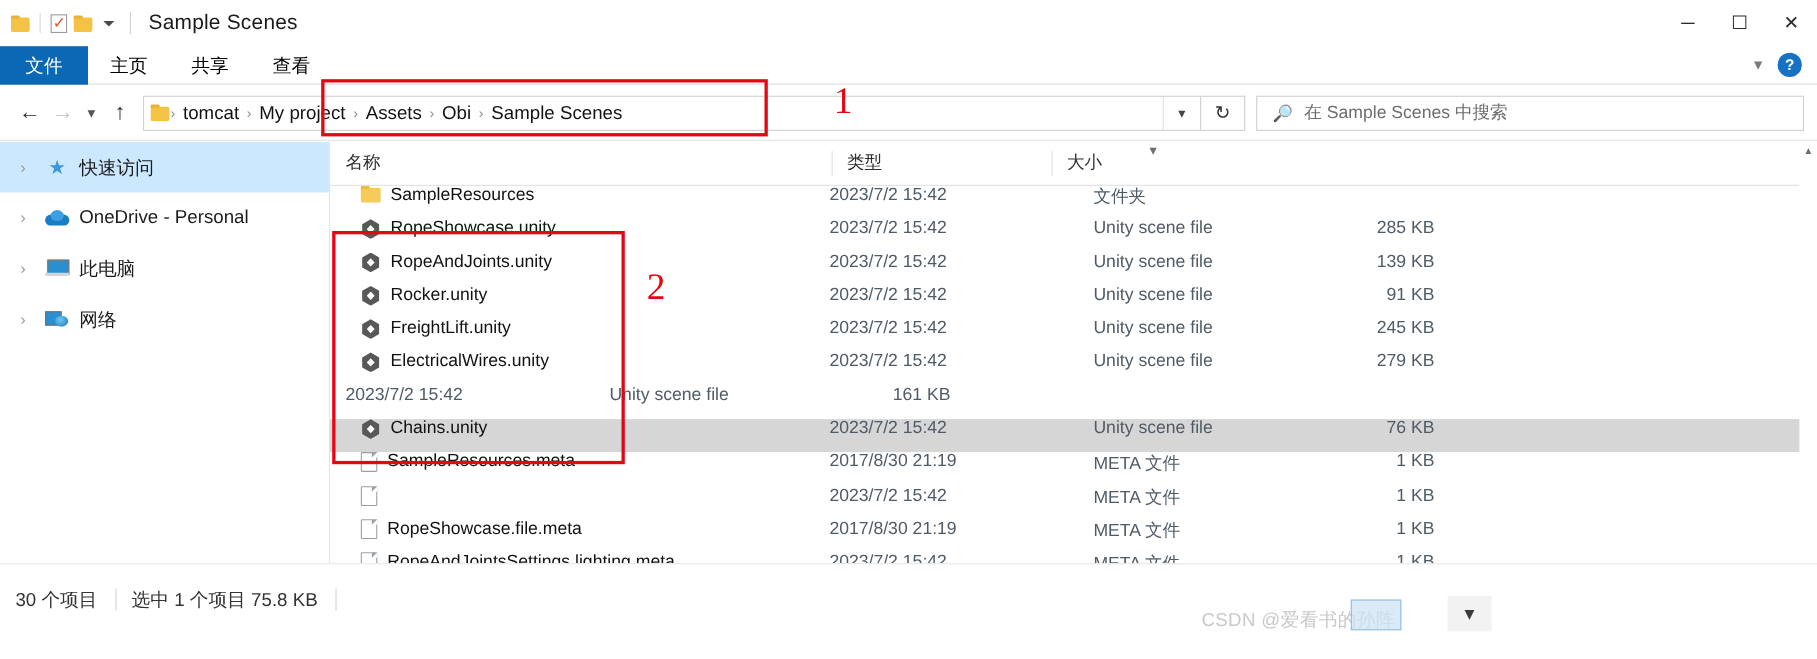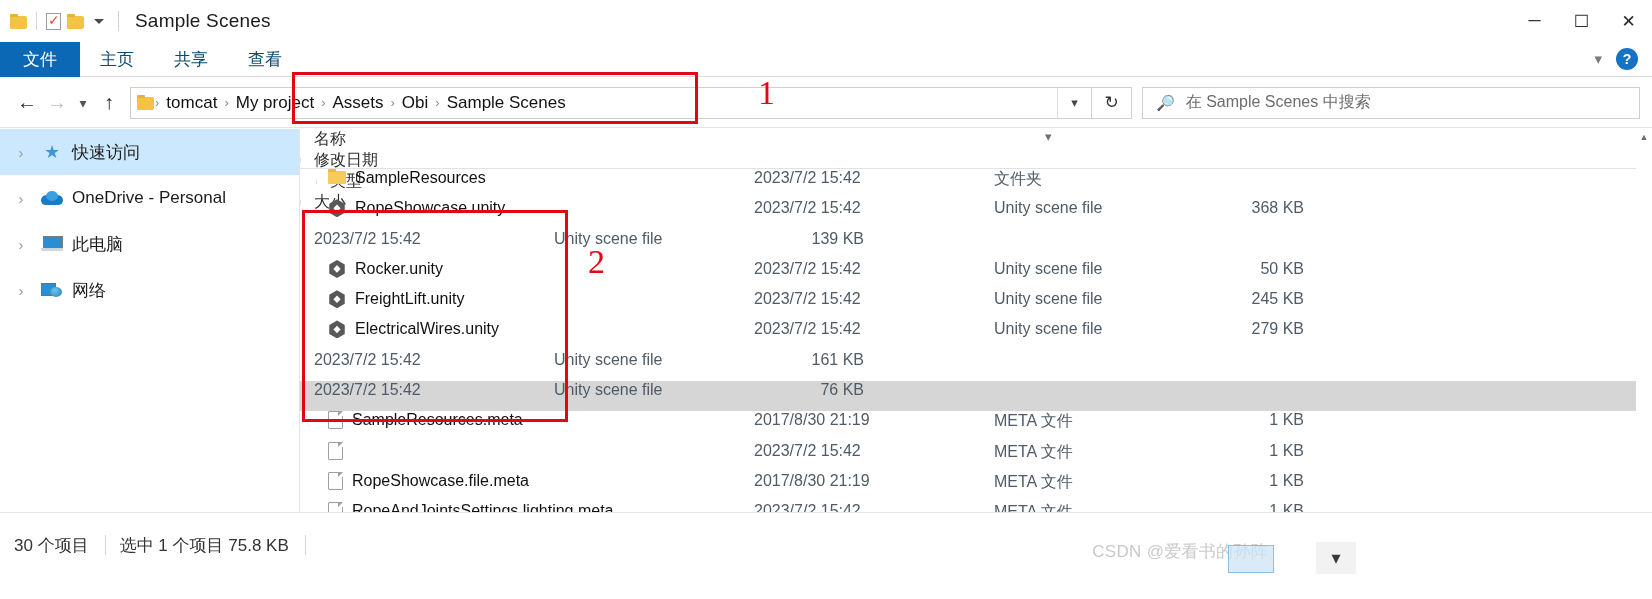--- a/index.html
+++ b/index.html
@@ -50,21 +50,21 @@
   }
 
   
   .ribbon {
     position:absolute; left:0; top:42px; width:1652px; height:35px;
     background:#ffffff; display:flex; align-items:stretch;
     border-bottom:1px solid #dcdcdc;
   }
   .tab {
     display:flex; align-items:center; justify-content:center;
-    font-size:17px; color:#0c4a6e; padding:0 20px; height:35px;
+    font-size:17px; color:#000000; padding:0 20px; height:35px;
   }
   .tab.file { background:#0b68b4; color:#ffffff; min-width:80px; }
   .ribbon-right { margin-left:auto; display:flex; align-items:center; gap:14px; padding-right:14px; }
   .chev-down { color:#7a7a7a; font-size:15px; }
   .help-btn {
     width:22px;height:22px;border-radius:50%;background:#1572c4;color:#fff;
     display:flex;align-items:center;justify-content:center;font-size:14px;font-weight:bold;
   }
 
   
@@ -129,22 +129,22 @@
   .net {
     width:22px;height:16px;position:relative;
   }
   .net::before{content:"";position:absolute;left:0;top:1px;width:13px;height:11px;
     background:#2a8fd0;border:1px solid #6f6f6f;}
   .net::after{content:"";position:absolute;left:9px;top:5px;width:12px;height:10px;
     background:radial-gradient(circle at 40% 35%, #6fc7f0, #1d7ab5);border-radius:50%;}
 
   
   .listpane { position:absolute; left:300px; top:0; width:1352px; height:405px; background:#fff; }
-  .colhdr { display:flex; height:40px; align-items:flex-start; border-bottom:1px solid #e2e2e2;
-    position:relative;flex-direction:column; }
+  .colhdr { display:flex; height:40px; align-items:center; border-bottom:1px solid #e2e2e2;
+    position:relative; }
   .col { font-size:16px; color:#2f2f2f; padding-left:14px; position:relative; height:100%;
     display:flex; align-items:center; }
   .col + .col::before { content:""; position:absolute; left:0; top:8px; bottom:8px; width:1px; background:#e2e2e2; }
   .c-name { width:440px; }
   .c-date { width:240px; }
   .c-type { width:200px;margin-left:16px; }
   .c-size { width:130px; }
   .sort-caret {
     position:absolute; left:745px; top:0px; color:#6f6f6f; font-size:13px;
   }
@@ -193,21 +193,21 @@
 
   
   .statusbar {
     position:absolute; left:0; top:512px; width:1652px; height:65px; background:#ffffff;
     display:flex; align-items:center; padding-left:14px; gap:0px;
     border-top:1px solid #e6e6e6;
   }
   .st-text { font-size:17px; color:#333; padding:0 16px 0 0; }
   .st-sep { width:1px; height:20px; background:#d4d4d4; margin:0 14px 0 0; }
   .watermark {
-    position:absolute; right:96px; top:540px; font-size:17px; color:#c9c9c9;
+    position:absolute; right:96px; top:552px; font-size:17px; color:#c9c9c9;
     letter-spacing:.3px; white-space:nowrap;
   }
   .wm-mask {
     position:absolute; right:90px; top:545px; width:46px; height:28px;
     background:#cfe4f5; opacity:.75; border:1px solid #6aa9d8;
   }
   .corner-chev {
     position:absolute; right:8px; top:542px; width:40px; height:32px;
     display:flex; align-items:center; justify-content:center; color:#3a3a3a; font-size:18px;
     background:#f2f2f2;
@@ -313,21 +313,20 @@
         <span class="nav-ico">
             <span class="net"></span>
           </span>
         <span>网络</span>
       </div>
     </div>
 
     <div class="listpane">
       <div class="colhdr">
         <div class="col c-name">名称</div>
-        <div class="col c-date">修改日期</div>
         <div class="col c-type">类型</div>
         <div class="col c-size">大小</div>
         <div class="sort-caret">▾</div>
       </div>
 
       <div class="rows" id="rows">
           <div class="row">
             <div class="cell name">
               <span class="ico-folder-sm"></span>
               <span>SampleResources</span>
@@ -336,35 +335,39 @@
             <div class="cell type">文件夹</div>
             <div class="cell size"></div>
           </div>
           <div class="row">
             <div class="cell name">
               <span class="ico-unity"></span>
               <span>RopeShowcase.unity</span>
             </div>
             <div class="cell date">2023/7/2 15:42</div>
             <div class="cell type">Unity scene file</div>
-            <div class="cell size">368 KB</div>
-          </div>
-          <div class="row">
+            <div class="cell size">285 KB</div>
+          </div>
+          <div class="row">
+            <div class="cell name">
+              <span class="ico-unity"></span>
+              <span>RopeAndJoints.unity</span>
+            </div>
             <div class="cell date">2023/7/2 15:42</div>
             <div class="cell type">Unity scene file</div>
             <div class="cell size">139 KB</div>
           </div>
           <div class="row">
             <div class="cell name">
               <span class="ico-unity"></span>
               <span>Rocker.unity</span>
             </div>
             <div class="cell date">2023/7/2 15:42</div>
             <div class="cell type">Unity scene file</div>
-            <div class="cell size">50 KB</div>
+            <div class="cell size">91 KB</div>
           </div>
           <div class="row">
             <div class="cell name">
               <span class="ico-unity"></span>
               <span>FreightLift.unity</span>
             </div>
             <div class="cell date">2023/7/2 15:42</div>
             <div class="cell type">Unity scene file</div>
             <div class="cell size">245 KB</div>
           </div>
@@ -376,20 +379,24 @@
             <div class="cell date">2023/7/2 15:42</div>
             <div class="cell type">Unity scene file</div>
             <div class="cell size">279 KB</div>
           </div>
           <div class="row">
             <div class="cell date">2023/7/2 15:42</div>
             <div class="cell type">Unity scene file</div>
             <div class="cell size">161 KB</div>
           </div>
           <div class="row sel">
+            <div class="cell name">
+              <span class="ico-unity"></span>
+              <span>Chains.unity</span>
+            </div>
             <div class="cell date">2023/7/2 15:42</div>
             <div class="cell type">Unity scene file</div>
             <div class="cell size">76 KB</div>
           </div>
           <div class="row">
             <div class="cell name">
               <span class="ico-file"></span>
               <span>SampleResources.meta</span>
             </div>
             <div class="cell date">2017/8/30 21:19</div>

